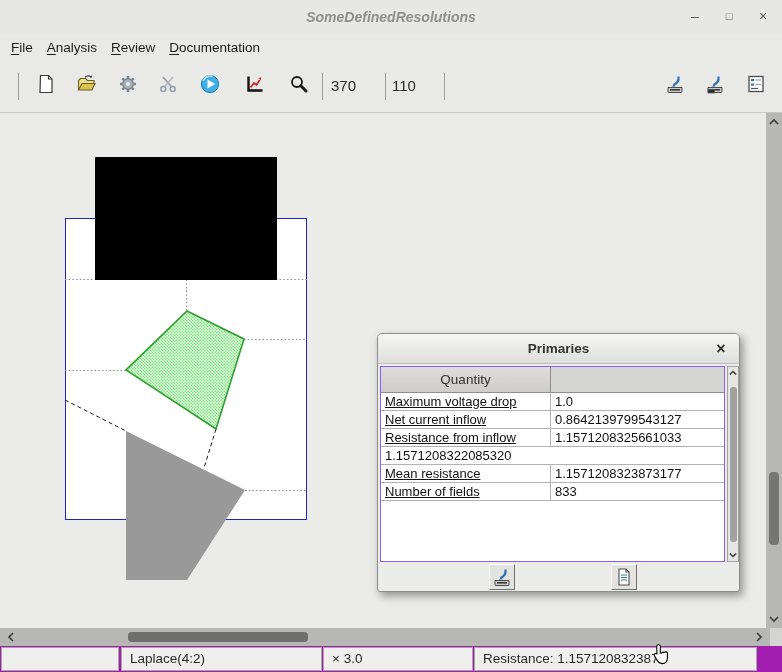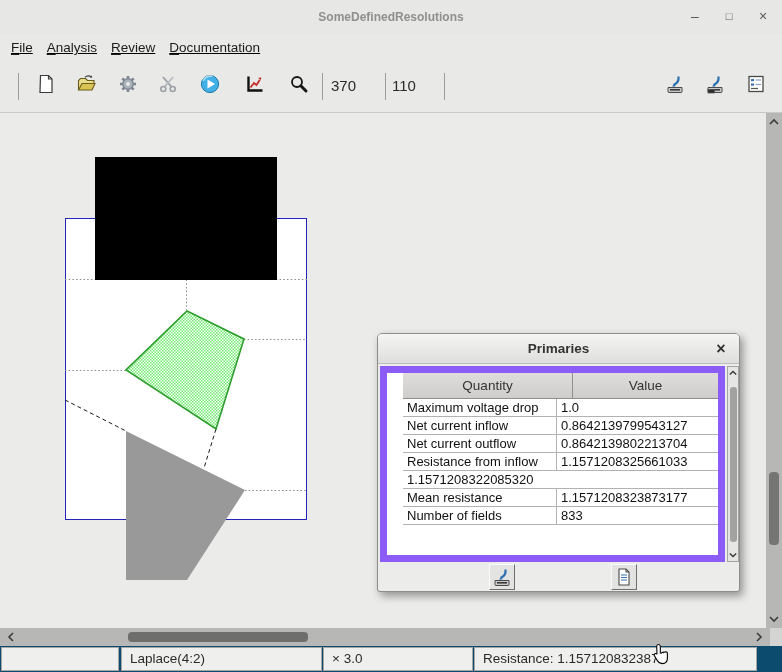--- a/index.html
+++ b/index.html
@@ -3,28 +3,28 @@
 <meta charset="utf-8">
 <style>
   * { margin:0; padding:0; box-sizing:border-box; }
   html,body { width:782px; height:672px; overflow:hidden; }
   body { font-family:"Liberation Sans", sans-serif; background:#e9e9e7; }
   .app { position:absolute; left:0; top:0; width:782px; height:672px; background:#e9e9e7; }
 
   
   .titlebar { position:absolute; left:0; top:0; width:782px; height:34px; background:#e7e7e5; }
   .wtitle { position:absolute; left:0; right:0; top:0; line-height:34px; text-align:center;
-            font-size:12px; font-weight:bold; color:#8f8f8d; }
+            font-size:14px; font-weight:bold; color:#8f8f8d;font-style:italic; }
   .wbtn { position:absolute; top:0; width:22px; line-height:32px; text-align:center;
           font-size:14px; color:#5a5a5a; cursor:default; }
   .wbtn.min { right:76px; } .wbtn.max { right:42px; font-size:11px; } .wbtn.cls { right:8px; }
 
   
   .menubar { position:absolute; left:0; top:34px; width:782px; height:28px; background:#e9e9e7;
-             display:flex; align-items:flex-start; padding-left:4px;text-decoration:underline; }
+             display:flex; align-items:flex-start; padding-left:4px; }
   .menu-item { padding:0 7px; line-height:28px; font-size:13.5px; color:#1b1b1b; }
   .menu-item u { text-decoration:underline; text-underline-offset:2px; }
 
   
   .toolbar { position:absolute; left:0; top:62px; width:782px; height:51px; background:#e9e9e7;
              border-bottom:1px solid #c9c9c7; }
   .tsep { position:absolute; top:11px; width:1px; height:27px; background:#9d9d9b; }
   .tool { position:absolute; top:12px; width:20px; height:20px; }
   .tool svg { width:20px; height:20px; display:block; }
   .readout { position:absolute; top:13px; font-size:15px; color:#2a2a2a; line-height:22px; }
@@ -36,50 +36,50 @@
   
   .vscroll { position:absolute; left:766px; top:113px; width:16px; height:515px; background:#b7b7b5; }
   .hscroll { position:absolute; left:0; top:628px; width:770px; height:18px; background:#b7b7b5; }
   .hcorner { position:absolute; left:770px; top:628px; width:12px; height:18px; background:#d4d4d2; }
   .sb-arrow { position:absolute; width:12px; height:10px; }
   .sb-thumb { position:absolute; background:#757574; border-radius:4px; }
   .vscroll .sb-thumb { left:3px; width:10px; top:359px; height:73px; }
   .hscroll .sb-thumb { top:4px; height:10px; left:128px; width:180px; background:#6e6e6d; }
 
   
-  .statusbar { position:absolute; left:0; top:646px; width:782px; height:26px; background:#0c4a6e; }
+  .statusbar { position:absolute; left:0; top:646px; width:782px; height:26px; background:#a21caf; }
   .spanel { position:absolute; top:1px; height:24px; background:#efefed; border:1px solid #a6a6a4;
             line-height:22px; font-size:13.5px; color:#2a2a2a; padding-left:8px;
             white-space:nowrap; overflow:hidden; }
   .spanel.p1 { left:1px;   width:118px; }
   .spanel.p2 { left:121px; width:201px; }
   .spanel.p3 { left:323px; width:150px; }
   .spanel.p4 { left:474px; width:283px; }
 
   
   .dialog { position:absolute; left:377px; top:333px; width:363px; height:259px;
             background:#ececea; border:1px solid #8d8d8b; border-radius:5px 5px 3px 3px;
             box-shadow:3px 4px 9px rgba(0,0,0,.38); }
   .dlg-title { position:absolute; left:0; top:0; right:0; height:30px;
                background:linear-gradient(#f5f5f3,#dededc); border-bottom:1px solid #bdbdbb;
                border-radius:4px 4px 0 0; }
   .dlg-title-text { position:absolute; left:0; right:0; top:0; line-height:30px; text-align:center;
                     font-size:13.5px; font-weight:bold; color:#333; }
   .dlg-close { position:absolute; right:8px; top:0; width:20px; line-height:29px; text-align:center;
                font-size:16px; font-weight:bold; color:#2e2e2e; }
   .dtable { position:absolute; left:2px; top:32px; width:345px; height:196px;
-            background:#fff; border:7px solid #8b5cf6; overflow:hidden;padding-left:16px; }
+            background:#fff; border:1px solid #8b5cf6; overflow:hidden; }
   .thead { display:flex; height:26px; background:#d5d5d3; border-bottom:1px solid #8f8f8d; }
   .th { line-height:25px; text-align:center; font-size:13.5px; color:#333;
         background:linear-gradient(#dedddb,#cecdcb); }
   .th.q { width:170px; border-right:1px solid #8f8f8d; }
   .th.v { flex:1; }
   .trow { display:flex; height:18px; border-bottom:1px solid #b2b2b0; background:#fff; }
   .tc { font-size:13px; line-height:17px; color:#111; white-space:nowrap; overflow:hidden; padding:0 4px; }
-  .tc.q { width:154px; border-right:1px solid #b2b2b0; }
+  .tc.q { width:170px; border-right:1px solid #b2b2b0;text-decoration:underline; }
   .tc.v { flex:1; } .tc.v.r { text-align:right; padding-right:7px; }
   .dscroll { position:absolute; left:349px; top:32px; width:12px; height:196px;
              background:#e6e6e4; border:1px solid #a3a3a1; }
   .dscroll .sb-thumb { left:1.5px; width:7px; top:20px; height:155px; background:#a2a2a0; border-radius:3px; }
   .dlg-bottom { position:absolute; left:0; right:0; top:230px; height:27px; }
   .dlg-btn { position:absolute; width:26px; height:26px; top:0; background:#e3e3e1;
              border-top:1px solid #fbfbfb; border-left:1px solid #fbfbfb;
              border-right:1px solid #6f6f6d; border-bottom:1px solid #6f6f6d; padding:2px; }
   .dlg-btn svg { width:20px; height:20px; display:block; }
   .dlg-btn.b1 { left:111px; } .dlg-btn.b2 { left:233px; }
@@ -265,34 +265,29 @@
   <div class="hcorner"></div>
 
   <div class="dialog">
     <div class="dlg-title">
       <span class="dlg-title-text">Primaries</span>
       <span class="dlg-close">×</span>
     </div>
     <div class="dtable">
       <div class="thead">
         <div class="th q">Quantity</div>
-        <div class="th v">Value</div>
       </div>
       <div>
           <div class="trow">
             <div class="tc q">Maximum voltage drop</div>
             <div class="tc v">1.0</div>
           </div>
           <div class="trow">
             <div class="tc q">Net current inflow</div>
             <div class="tc v">0.8642139799543127</div>
-          </div>
-          <div class="trow">
-            <div class="tc q">Net current outflow</div>
-            <div class="tc v">0.8642139802213704</div>
           </div>
           <div class="trow">
             <div class="tc q">Resistance from inflow</div>
             <div class="tc v">1.1571208325661033</div>
           </div>
           <div class="trow">
             <div class="tc v">1.1571208322085320</div>
           </div>
           <div class="trow">
             <div class="tc q">Mean resistance</div>

